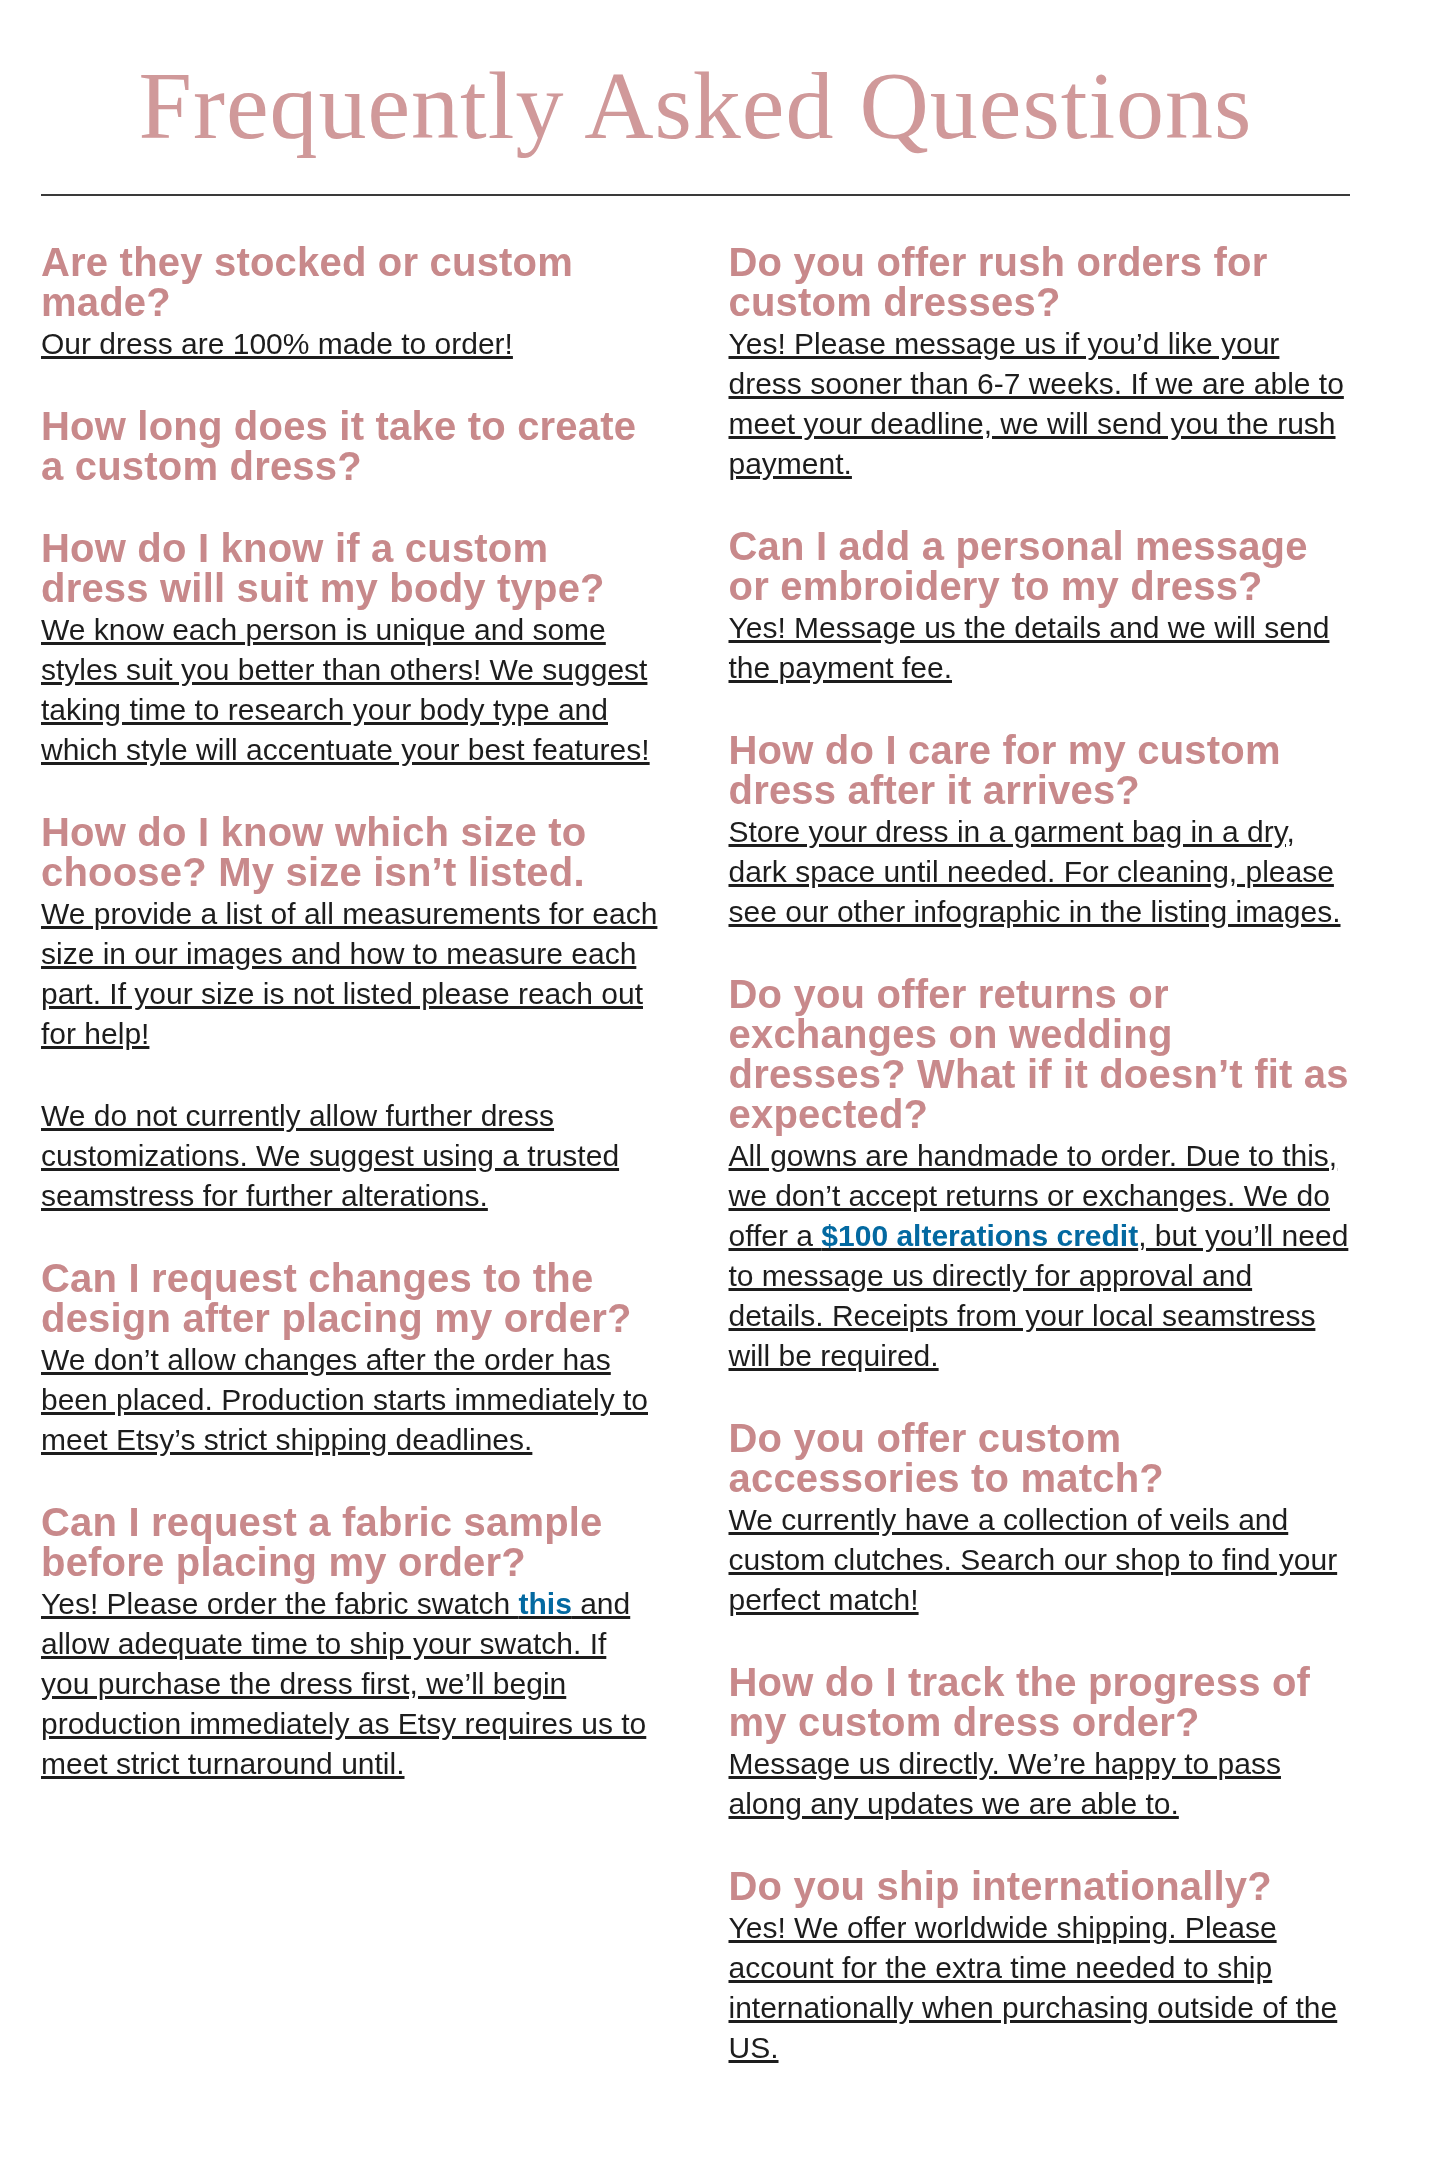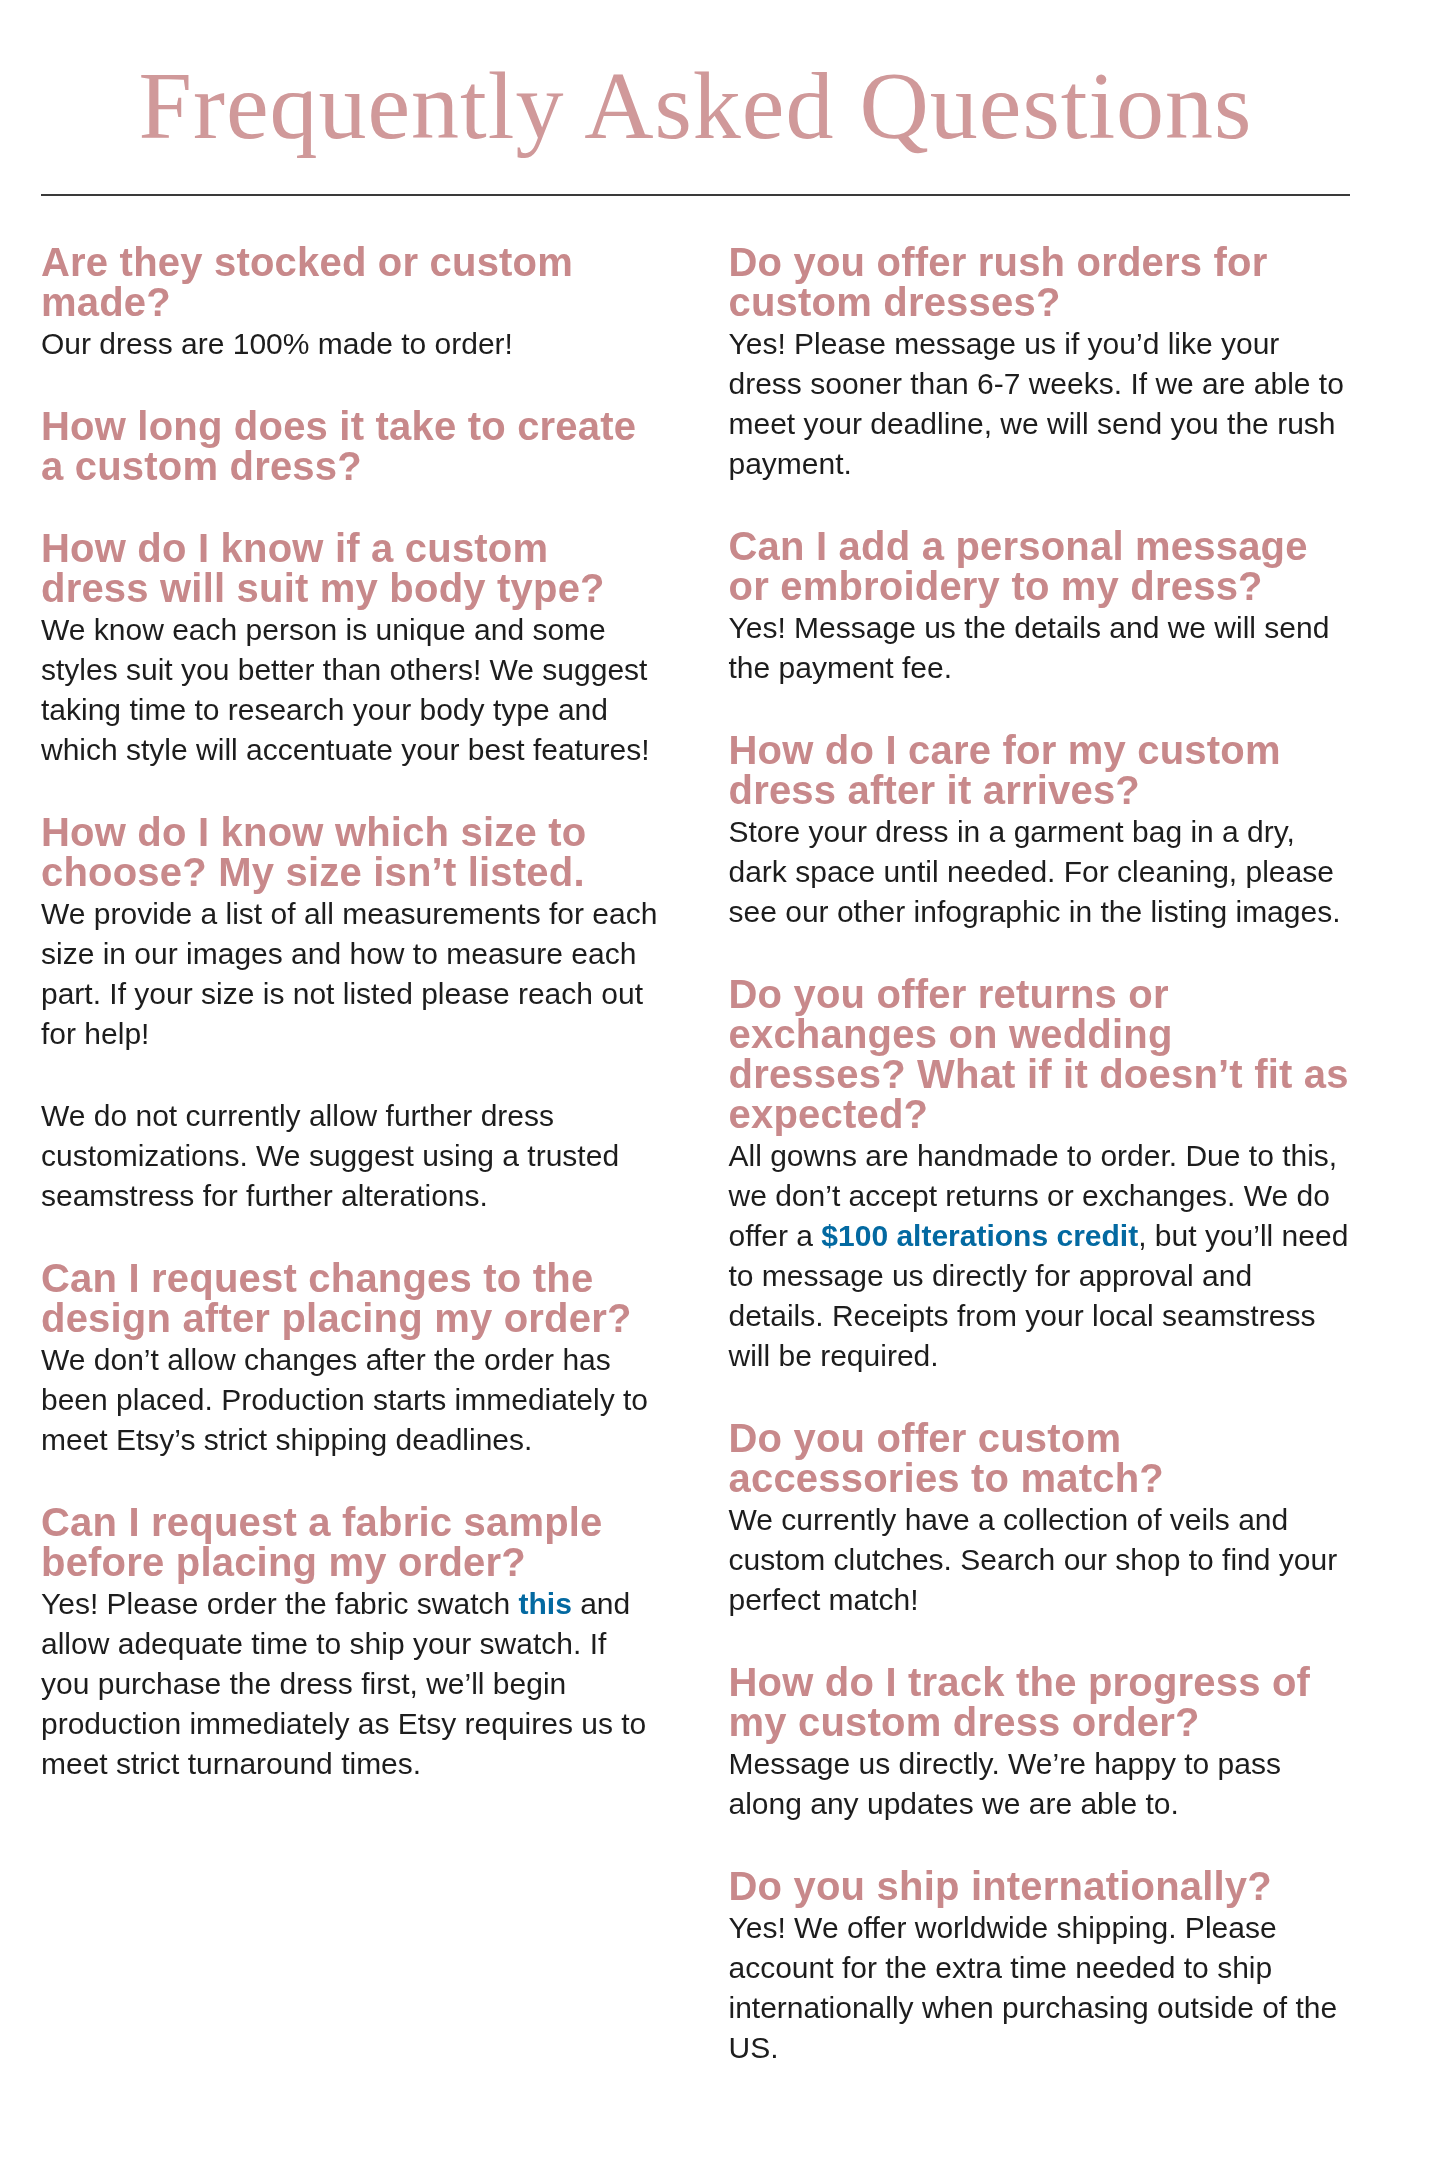--- a/index.html
+++ b/index.html
@@ -53,20 +53,21 @@
     color: var(--accent-color, #c8898b);
     margin: 0 0 2px 0;
     letter-spacing: 0.2px;
   }
   .answer {
     font-size: 30px;
     line-height: 40px;
     font-weight: normal;
     color: var(--body-color, #1d1d1d);
     margin: 0;
+    text-decoration: underline;
   }
   .answer strong {
     font-weight: bold;
     color: #0369a1;
   }
 </style>
 </head>
 <body>
 
 <div class="page">
@@ -97,21 +98,21 @@
     <p class="answer"><span>We do not currently allow further dress customizations. We suggest using a trusted seamstress for further alterations.</span></p>
   </section>
 
   <section class="faq-item">
     <h2 class="question">Can I request changes to the design after placing my order?</h2>
     <p class="answer"><span>We don’t allow changes after the order has been placed. Production starts immediately to meet Etsy’s strict shipping deadlines.</span></p>
   </section>
 
   <section class="faq-item">
     <h2 class="question">Can I request a fabric sample before placing my order?</h2>
-    <p class="answer"><span>Yes! Please order the fabric swatch </span><strong>this</strong><span> and allow adequate time to ship your swatch. If you purchase the dress first, we’ll begin production immediately as Etsy requires us to meet strict turnaround times.</span></p>
+    <p class="answer"><span>Yes! Please order the fabric swatch </span><strong>this</strong><span> and allow adequate time to ship your swatch. If you purchase the dress first, we’ll begin production immediately as Etsy requires us to meet strict turnaround until.</span></p>
   </section>
 </div>
     <div class="col" id="col-right">
   <section class="faq-item">
     <h2 class="question">Do you offer rush orders for custom dresses?</h2>
     <p class="answer"><span>Yes! Please message us if you’d like your dress sooner than 6-7 weeks. If we are able to meet your deadline, we will send you the rush payment.</span></p>
   </section>
 
   <section class="faq-item">
     <h2 class="question">Can I add a personal message or embroidery to my dress?</h2>

